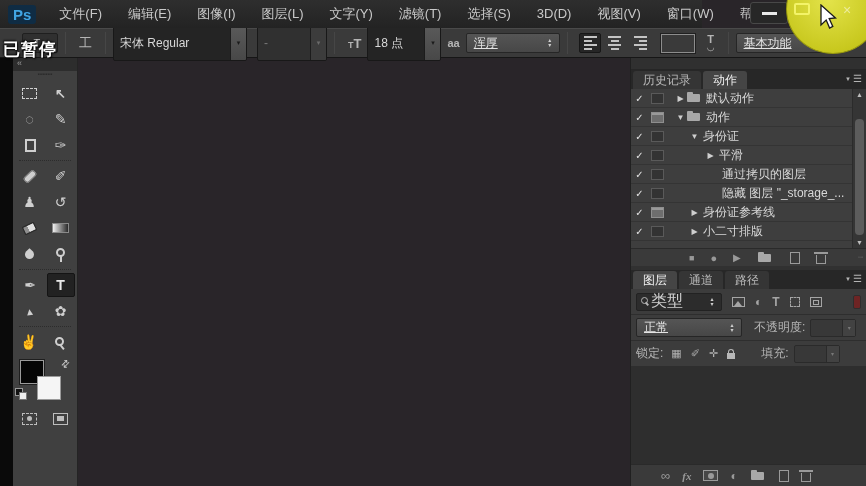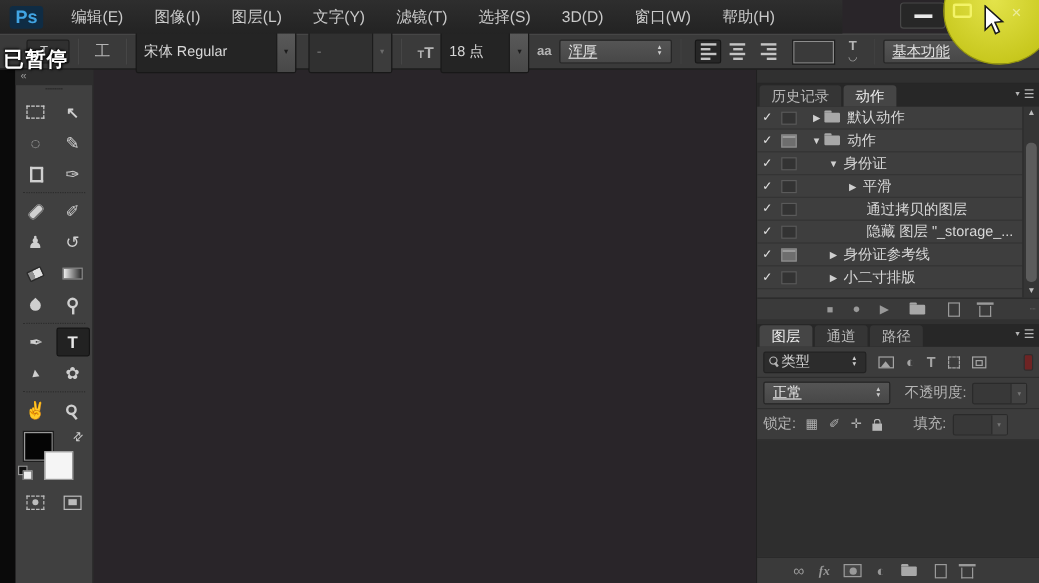--- a/index.html
+++ b/index.html
@@ -160,21 +160,21 @@
   .ic-trash::before { content:""; position:absolute; left:-3px; top:-3px; width:14px; height:2px; background:#9a9a9a; }
 
   
   .lgap { height:4px; background:#313131; }
   .lrow { display:flex; align-items:center; padding:0 5px; background:#3c3c3c; border-bottom:1px solid #2e2e2e; }
   .filterrow { height:26px; }
   .kindbox { width:86px; height:18px; background:#2c2c2c; border:1px solid #222; border-radius:2px;
     display:flex; align-items:center; }
   .ic-kindmag { position:relative; width:7px; height:7px; border:1.5px solid #b5b5b5; border-radius:50%; margin:0 3px 2px 4px; }
   .ic-kindmag::after { content:""; position:absolute; left:4px; bottom:-3px; width:1.5px; height:4px; background:#b5b5b5; transform:rotate(-40deg); }
-  .kindbox .ktext { flex:1; font-size:12px; color:#d0d0d0; }
+  .kindbox .ktext { flex:1; font-size:16px; color:#d0d0d0; }
   .ficons { display:flex; align-items:center; gap:10px; margin-left:10px; color:#a5a5a5; flex:1; }
   .ic-imgth { position:relative; width:13px; height:10px; border:1px solid #a5a5a5; }
   .ic-imgth::after { content:""; position:absolute; left:1px; bottom:0; border-left:4px solid transparent;
     border-right:4px solid transparent; border-bottom:5px solid #a5a5a5; }
   .fT { font-size:12px; font-weight:bold; }
   .ic-vrect { width:10px; height:10px; border:1px dashed #a5a5a5; }
   .ic-sobj { position:relative; width:12px; height:10px; border:1px solid #a5a5a5; }
   .ic-sobj::after { content:""; position:absolute; left:2px; top:2px; width:4px; height:3px; border:1px solid #a5a5a5; }
   .ic-togglered { width:8px; height:14px; background:#6e2424; border:1px solid #2e2e2e; border-radius:2px; margin-left:auto; }
   .blendrow,.lockrow { height:26px; font-size:12px; color:#b5b5b5; }
@@ -197,27 +197,29 @@
   .adjc { font-size:12px; }
 </style>
 </head>
 <body>
 
 <div class="screen">
 
   <div class="titlebar">
     <span class="pslogo">Ps</span>
     <div class="menus">
+      <span class="menu-item">文件(F)</span>
       <span class="menu-item">编辑(E)</span>
       <span class="menu-item">图像(I)</span>
       <span class="menu-item">图层(L)</span>
       <span class="menu-item">文字(Y)</span>
       <span class="menu-item">滤镜(T)</span>
       <span class="menu-item">选择(S)</span>
       <span class="menu-item">3D(D)</span>
+      <span class="menu-item">视图(V)</span>
       <span class="menu-item">窗口(W)</span>
       <span class="menu-item">帮助(H)</span>
     </div>
     <div class="winbtn-min">
         <span class="dash"></span>
       </div>
   </div>
 
   <div class="optionsbar">
     <div class="presetbox">

